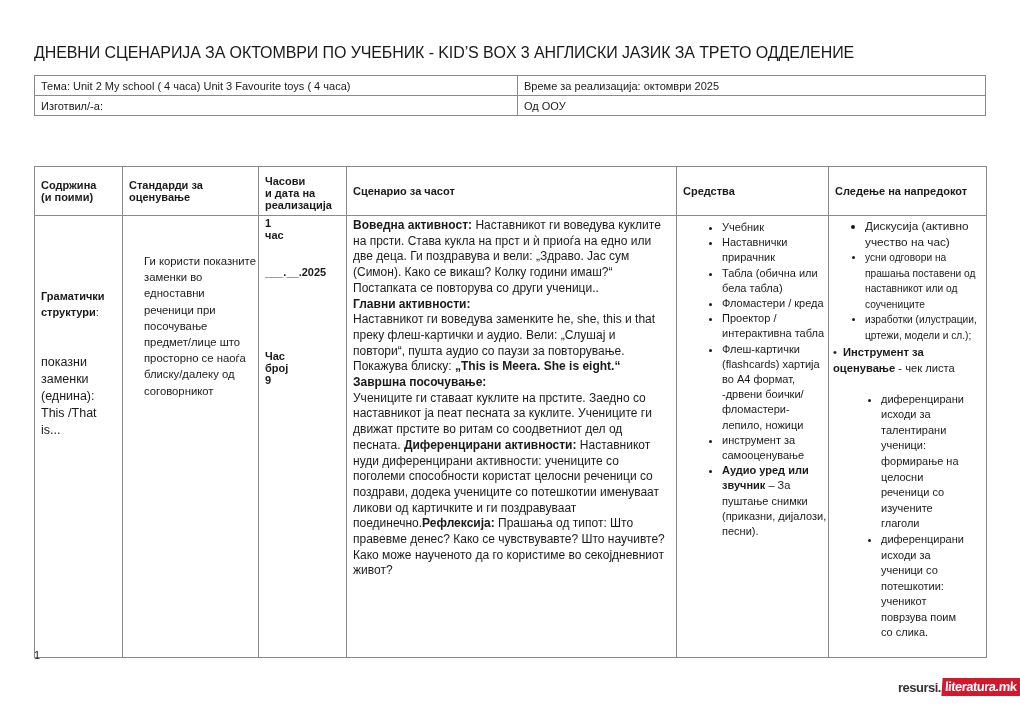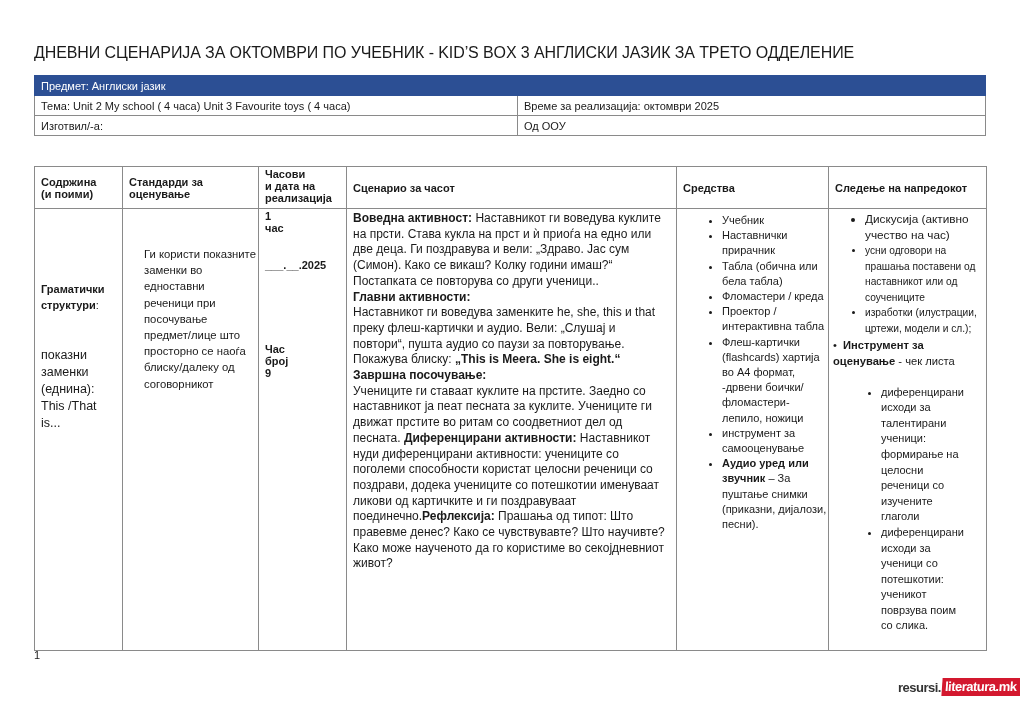--- a/index.html
+++ b/index.html
@@ -37,23 +37,20 @@
   .logo .l1 { color:#333333; }
   .logo .l2 { background:#d3182e; color:#ffffff; padding:1px 4px 2px 3px; transform:skewX(-4deg); margin-left:1px; }
 </style>
 </head>
 <body>
 
 <div class="doc-title">ДНЕВНИ СЦЕНАРИЈА ЗА  ОКТОМВРИ  ПО УЧЕБНИК  - KID’S BOX 3    АНГЛИСКИ ЈАЗИК  ЗА ТРЕТО ОДДЕЛЕНИЕ</div>
 
 <table class="info-table">
   <tbody>
-      <tr class="info-head">
-    <td colspan="2">Предмет: Англиски јазик</td>
-  </tr>
   <tr>
     <td style="width:470px">Тема:     Unit 2  My school  ( 4 часа)  Unit 3 Favourite toys  ( 4 часа)</td>
     <td>Време за реализација: октомври 2025</td>
   </tr>
   <tr>
     <td>Изготвил/-а:</td>
     <td>Од   ООУ</td>
   </tr>
 </tbody>
   </table>
@@ -70,21 +67,21 @@
   <tbody>
       <tr>
     <th>
       <span>Содржина</span><br>
       <span>(и поими)</span>
     </th>
     <th>
       <span>Стандарди за</span><br>
       <span>оценување</span>
     </th>
-    <th style="vertical-align:top;padding-top:1px">
+    <th style="vertical-align:top;padding-top:8px">
       <span>Часови</span><br>
       <span>и дата на</span><br>
       <span>реализација</span>
     </th>
     <th>Сценарио за часот</th>
     <th>Средства</th>
     <th>Следење на напредокот</th>
   </tr>
   <tr>
     <td class="content-cell">

